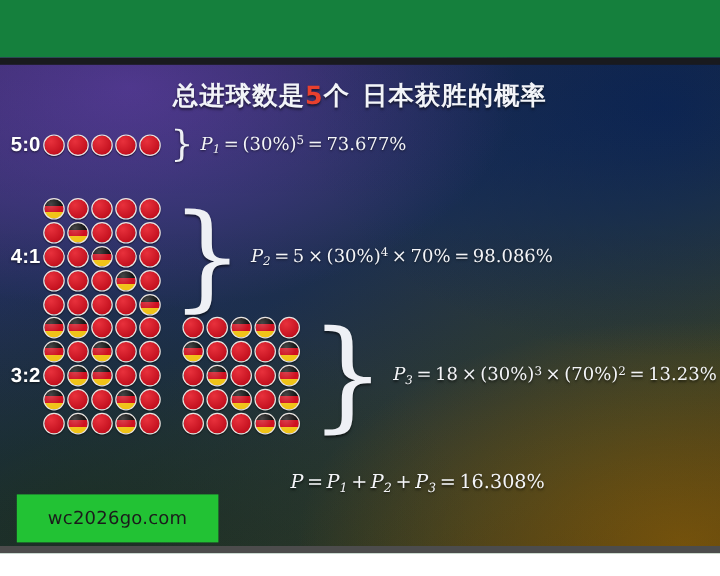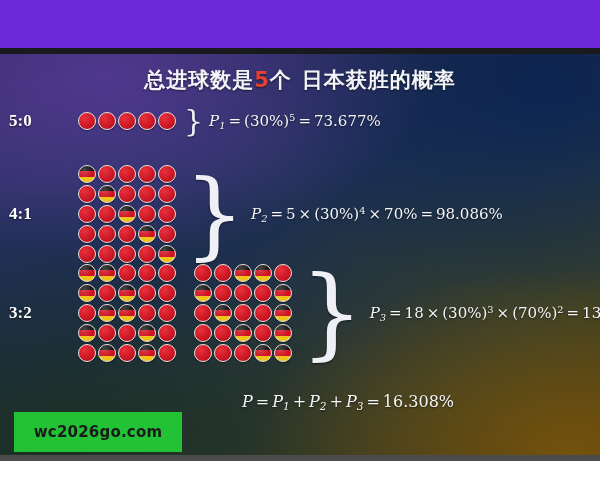--- a/index.html
+++ b/index.html
@@ -11,21 +11,21 @@
     width: 600px;
     height: 480px;
     overflow: hidden;
     font-family: "Liberation Sans", sans-serif;
   }
 
   #stage {
     position: relative;
     width: 600px;
     height: 480px;
-    background: #6d28d9;
+    background: #15803d;
   }
 
   
   #slide {
     position: absolute;
     left: 0;
     top: 48px;
     width: 600px;
     height: 413px;
     overflow: hidden;
@@ -78,26 +78,26 @@
   #title .gap { display: inline-block; width: 10px; }
 
   
   .row {
     position: absolute;
     display: flex;
     align-items: center;
     z-index: 4;
   }
   .score-label {
-    font-family: Liberation Serif, serif;
+    font-family: Liberation Sans, sans-serif;
     font-weight: bold;
     font-size: 17px;
     color: #ffffff;
     text-shadow: 0 1px 2px rgba(0,0,0,0.6);
-    width: 78px;
+    width: 36px;
     text-align: left;
     padding-left: 9px;
     box-sizing: border-box;
   }
 
   
   .grid {
     display: flex;
     flex-direction: column;
     gap: 2px;
@@ -195,21 +195,20 @@
     display: flex;
     align-items: center;
     justify-content: center;
     z-index: 9;
   }
   #watermark-text {
     font-family: "DejaVu Sans", "Liberation Sans", sans-serif;
     font-size: 15px;
     color: #1b1b1b;
     letter-spacing: 0.2px;
-    font-weight: bold;
   }
 
   
   #page-bottom {
     position: absolute;
     left: 0;
     top: 461px;
     width: 600px;
     height: 19px;
     background: #ffffff;

